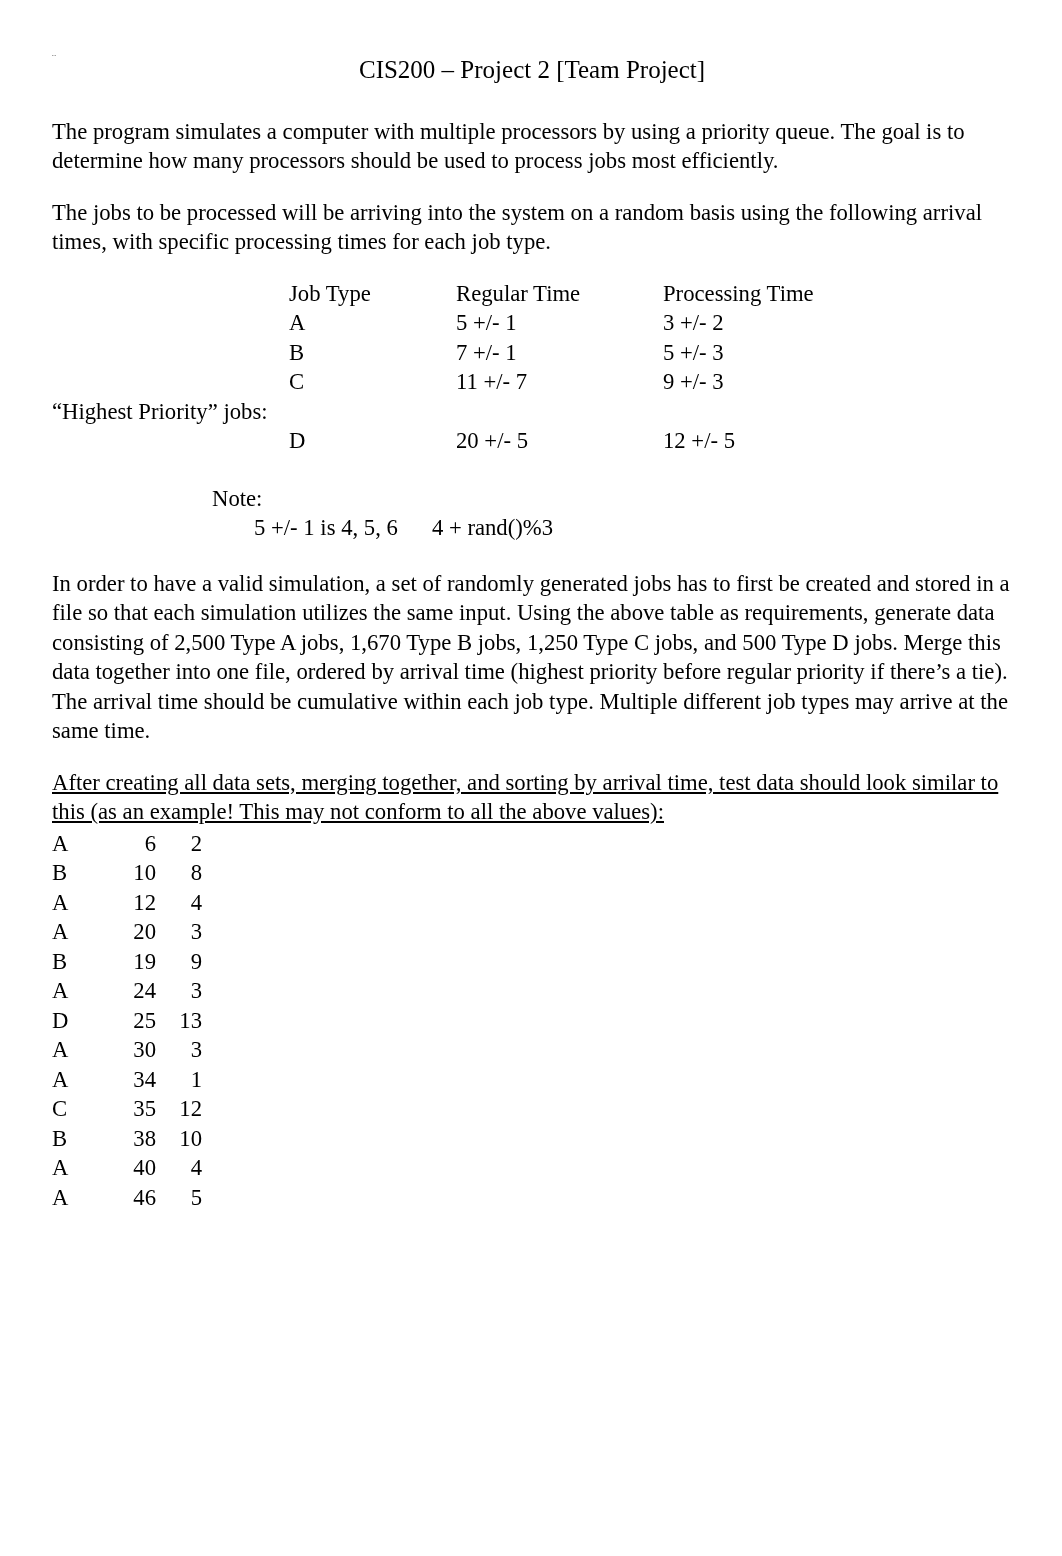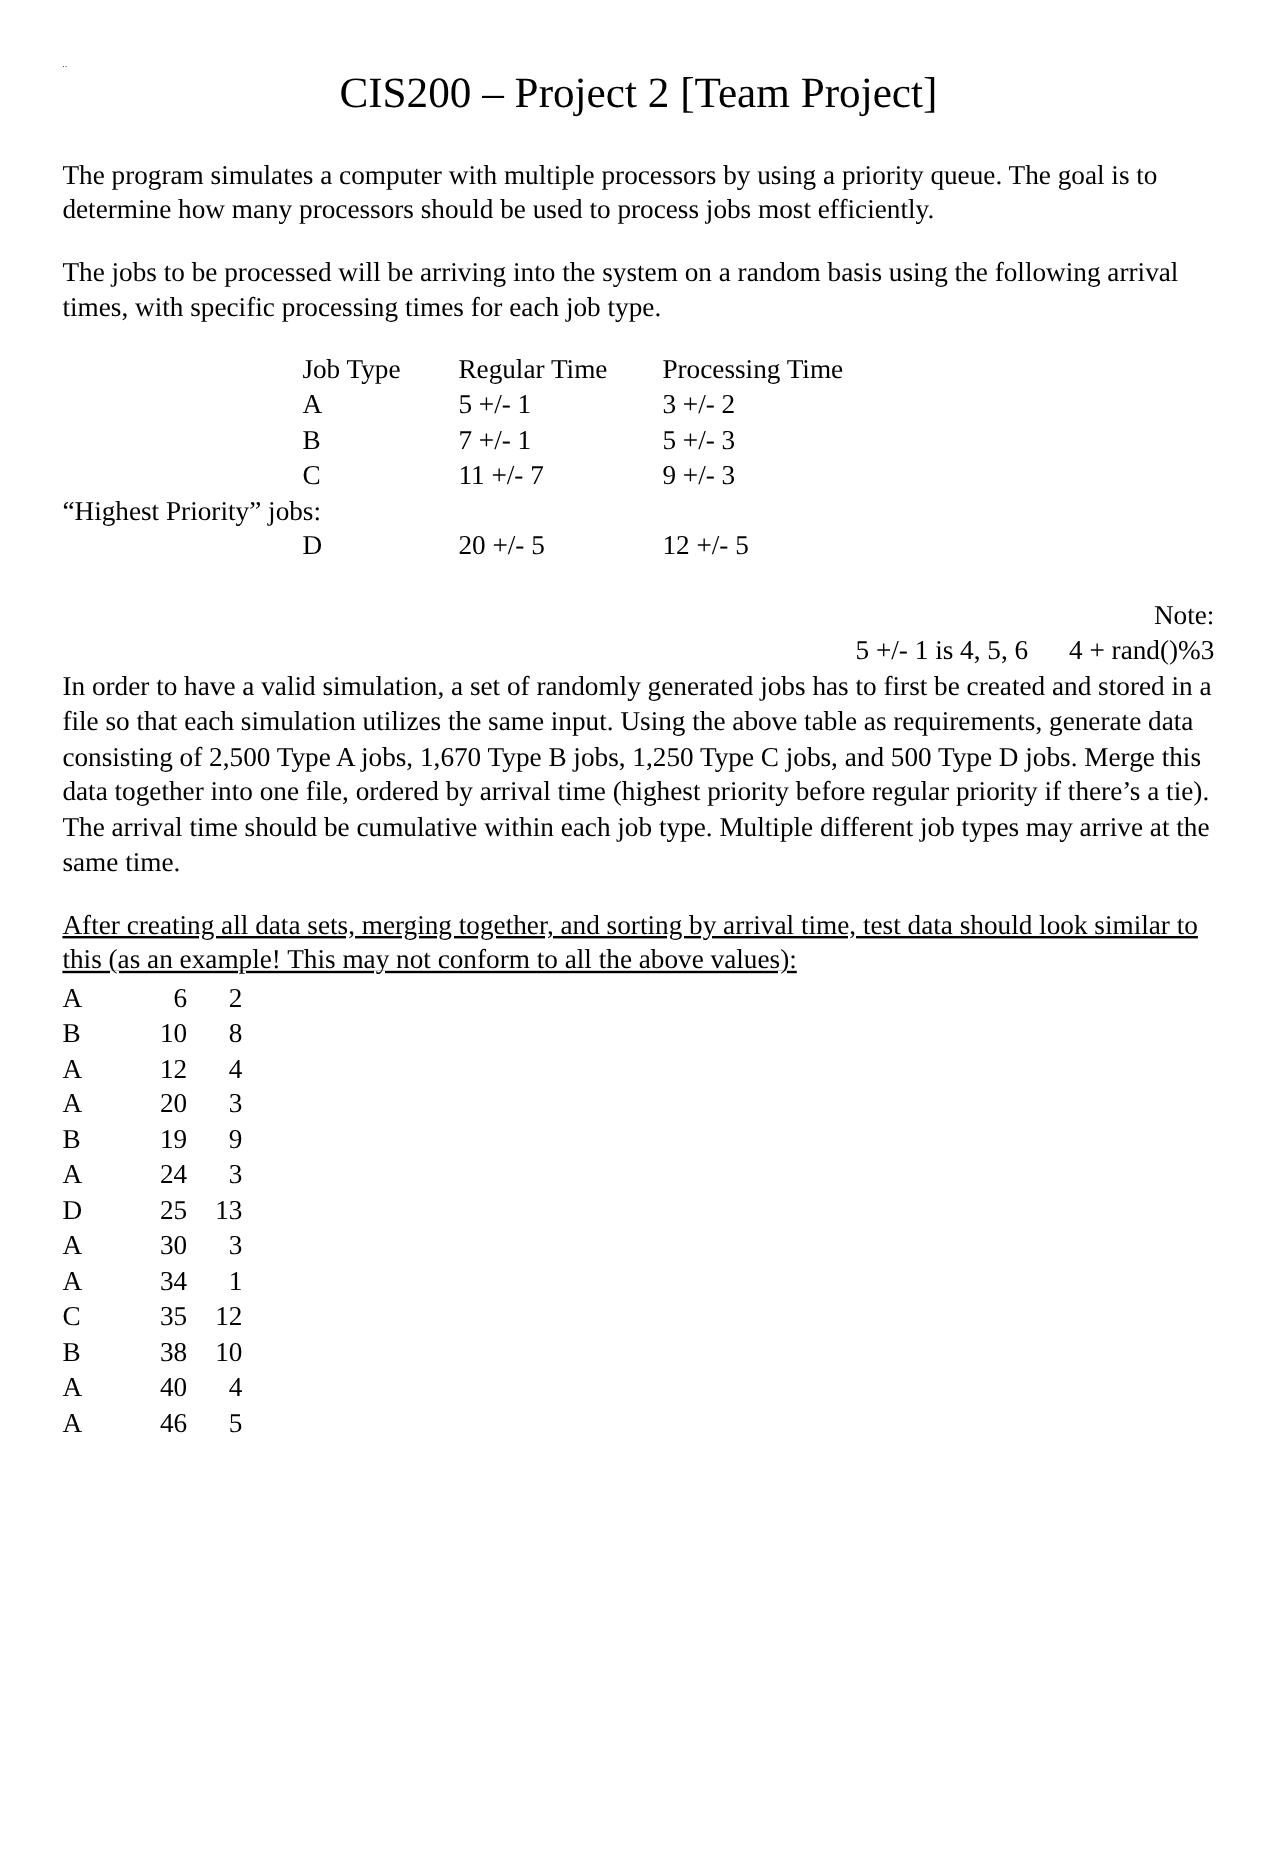--- a/index.html
+++ b/index.html
@@ -20,43 +20,44 @@
     }
     .tiny-mark {
       position: absolute;
       left: 52px;
       top: 50px;
       font-size: 7px;
       letter-spacing: 0.5px;
       color: #000;
     }
     .title {
-      font-size: 36px;
+      font-size: 25px;
       text-align: center;
       margin: 4px 0 30px 0;
       font-weight: normal;
     }
     .para {
       margin: 0 0 22px 0;
     }
     .job-block {
       margin: 0 0 14px 0;
     }
     .job-row {
       display: flex;
       white-space: pre;
+      gap: 37px;
     }
     .job-row .c1 { width: 200px; }
     .job-row .c2 { width: 130px; }
     .job-row .c3 { width: 170px; }
     .job-row .c4 { width: 200px; }
     .note-block {
       margin-left: 160px;
       margin-top: 28px;
-      text-align: right;
+      margin-bottom: 26px;
     }
     .note-indent {
       margin-left: 42px;
     }
     .example-block {
       margin-top: 0;
     }
     .ex-row {
       display: flex;
     }

